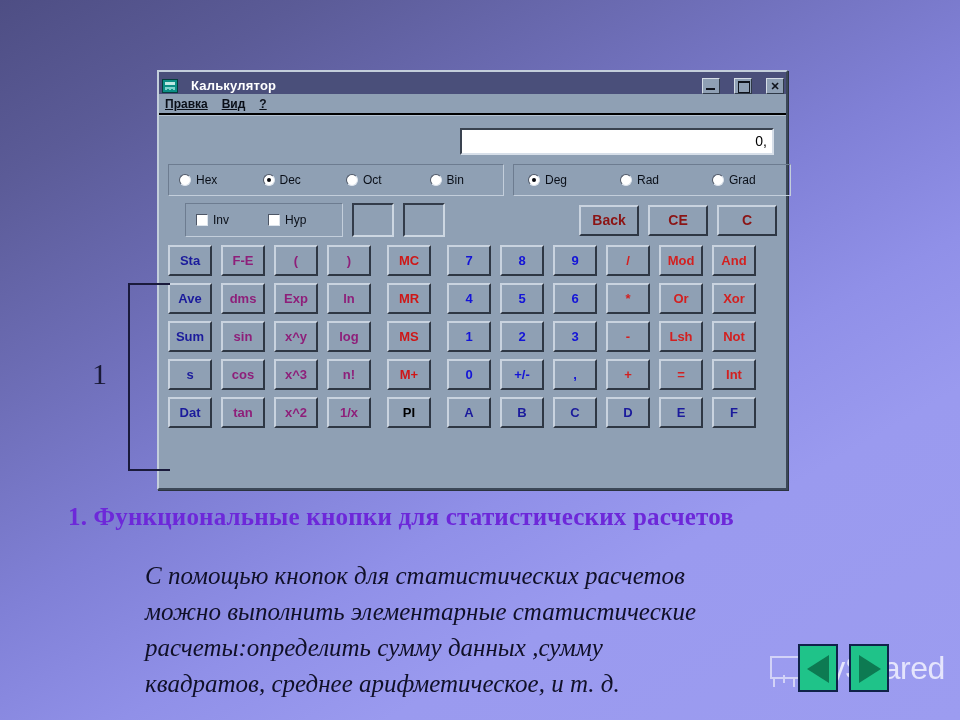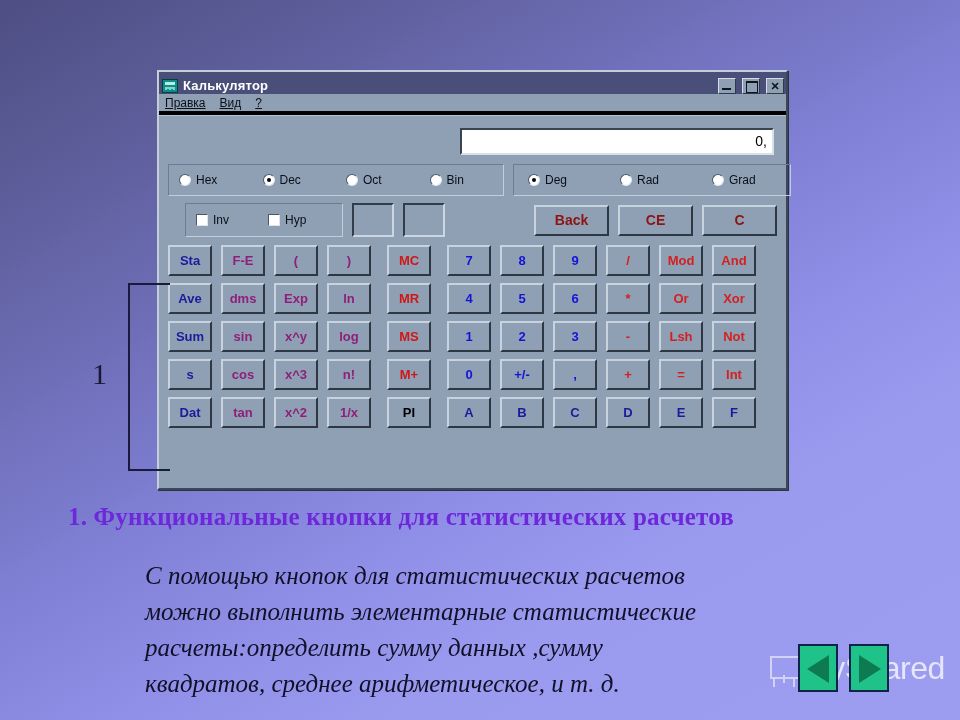--- a/index.html
+++ b/index.html
@@ -37,21 +37,21 @@
     border-bottom: 2px solid #3c4858;
     box-shadow: 1px 1px 0 #2b3340;
   }
 
   #title-bar {
     height: 22px;
     background: #4a4f7a;
     display: flex;
     align-items: center;
     padding: 5px 2px 0 3px;
-    gap: 5px;
+    gap: 13px;
   }
   #calc-app-icon {
     width: 16px; height: 14px;
     background: #0c8f86;
     border: 1px solid #063f3c;
     position: relative;
     flex: 0 0 auto;
   }
   #calc-app-icon::before {
     content: "";
@@ -104,23 +104,24 @@
     border: 1px solid #10141c;
     border-top-width: 2px;
   }
 
   #menu-bar {
     height: 21px;
     display: flex;
     align-items: center;
     gap: 14px;
     padding-left: 6px;
-    border-bottom: 4px solid #000000;
+    border-bottom: 2px solid #000000;
     font-size: 12px;
     color: #0a0f18;
+    font-weight: bold;
   }
   .menu-item { white-space: nowrap; }
   .menu-item u { text-underline-offset: 1px; }
 
   #calc-body {
     padding: 8px 9px 6px 9px;
     border-top: 1px solid #b6c3d2;
   }
 
   
@@ -227,21 +228,21 @@
     height: 34px;
     background: #8fa0b4;
     border-top: 2px solid #333c4a;
     border-left: 2px solid #333c4a;
     border-right: 2px solid #cdd7e2;
     border-bottom: 2px solid #cdd7e2;
   }
   #indicator-gap { flex: 1 1 auto; }
   #edit-buttons { display: flex; gap: 9px; }
   .edit-btn {
-    width: 75px;
+    width: 60px;
     height: 31px;
     font-size: 14px;
     font-weight: bold;
     color: #8b1414;
   }
 
   
   #keypad { display: flex; flex-direction: column; gap: 7px; }
   .key-row { display: flex; align-items: center; }
 

